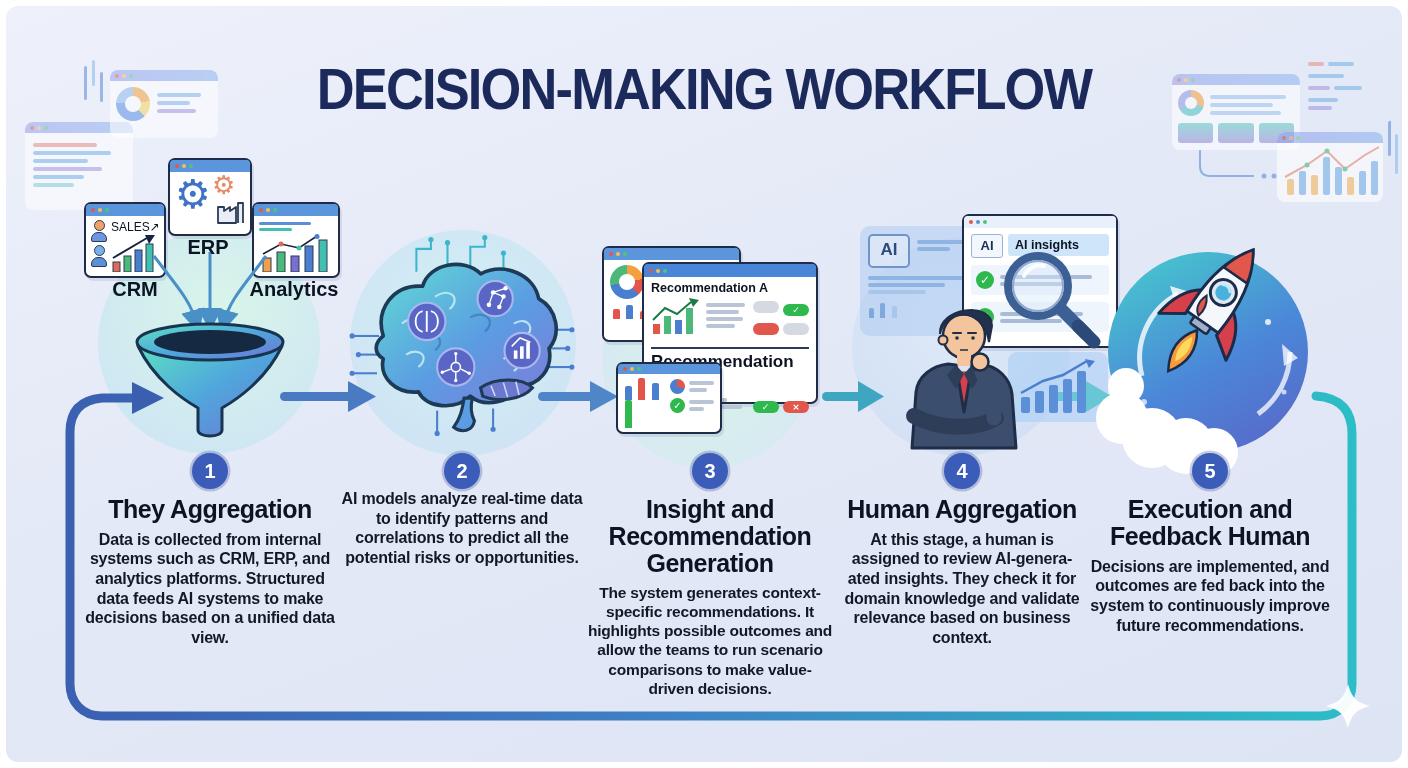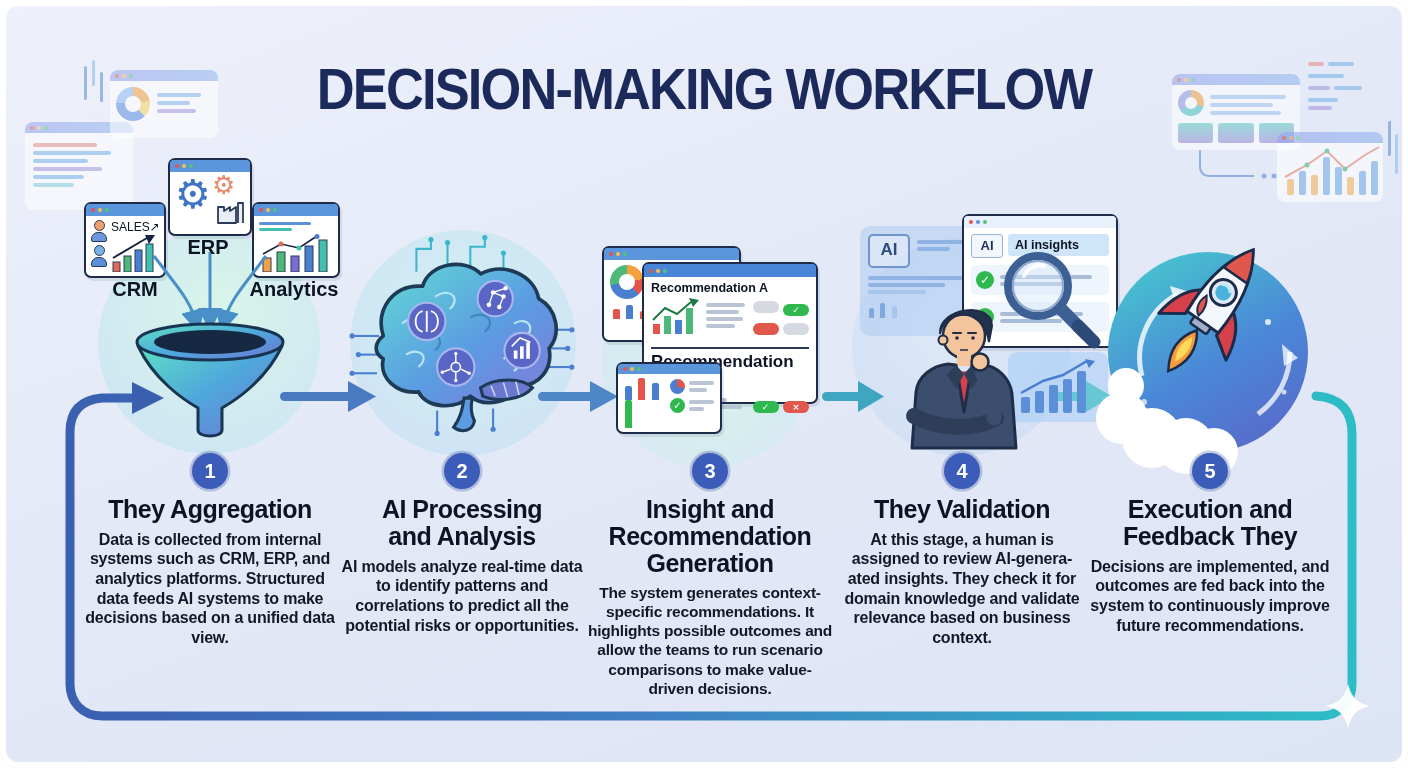--- a/index.html
+++ b/index.html
@@ -594,32 +594,31 @@
   </svg>
 
 
   <div class="col" style="left:75px;">
     <div class="numb"><span>1</span></div>
     <div class="stitle" style="max-width:260px;">They Aggregation</div>
     <div class="sdesc">Data is collected from internal systems such as CRM, ERP, and analytics platforms. Structured data feeds AI systems to make decisions based on a unified data view.</div>
   </div>
   <div class="col" style="left:327px;">
     <div class="numb"><span>2</span></div>
-    <div class="stitle" style="max-width:190px;">AI Processing and Analysis</div>
     <div class="sdesc">AI models analyze real-time data to identify patterns and correlations to predict all the potential risks or opportunities.</div>
   </div>
   <div class="col" style="left:575px;">
     <div class="numb"><span>3</span></div>
     <div class="stitle" style="max-width:215px;">Insight and Recommendation Generation</div>
     <div class="sdesc" style="max-width:248px;font-size:15.5px;">The system generates context-specific recommendations. It highlights possible outcomes and allow the teams to run scenario comparisons to make value-driven decisions.</div>
   </div>
   <div class="col" style="left:827px;">
     <div class="numb"><span>4</span></div>
-    <div class="stitle" style="max-width:260px;">They Validation</div>
+    <div class="stitle" style="max-width:260px;">Human Aggregation</div>
     <div class="sdesc" style="max-width:246px;">At this stage, a human is assigned to review AI-genera-ated insights. They check it for domain knowledge and validate relevance based on business context.</div>
   </div>
   <div class="col" style="left:1075px;">
     <div class="numb"><span>5</span></div>
-    <div class="stitle" style="max-width:205px;">Execution and Feedback They</div>
+    <div class="stitle" style="max-width:205px;">Execution and Feedback Human</div>
     <div class="sdesc">Decisions are implemented, and outcomes are fed back into the system to continuously improve future recommendations.</div>
   </div>
 
 </div>
 
 </body></html>

